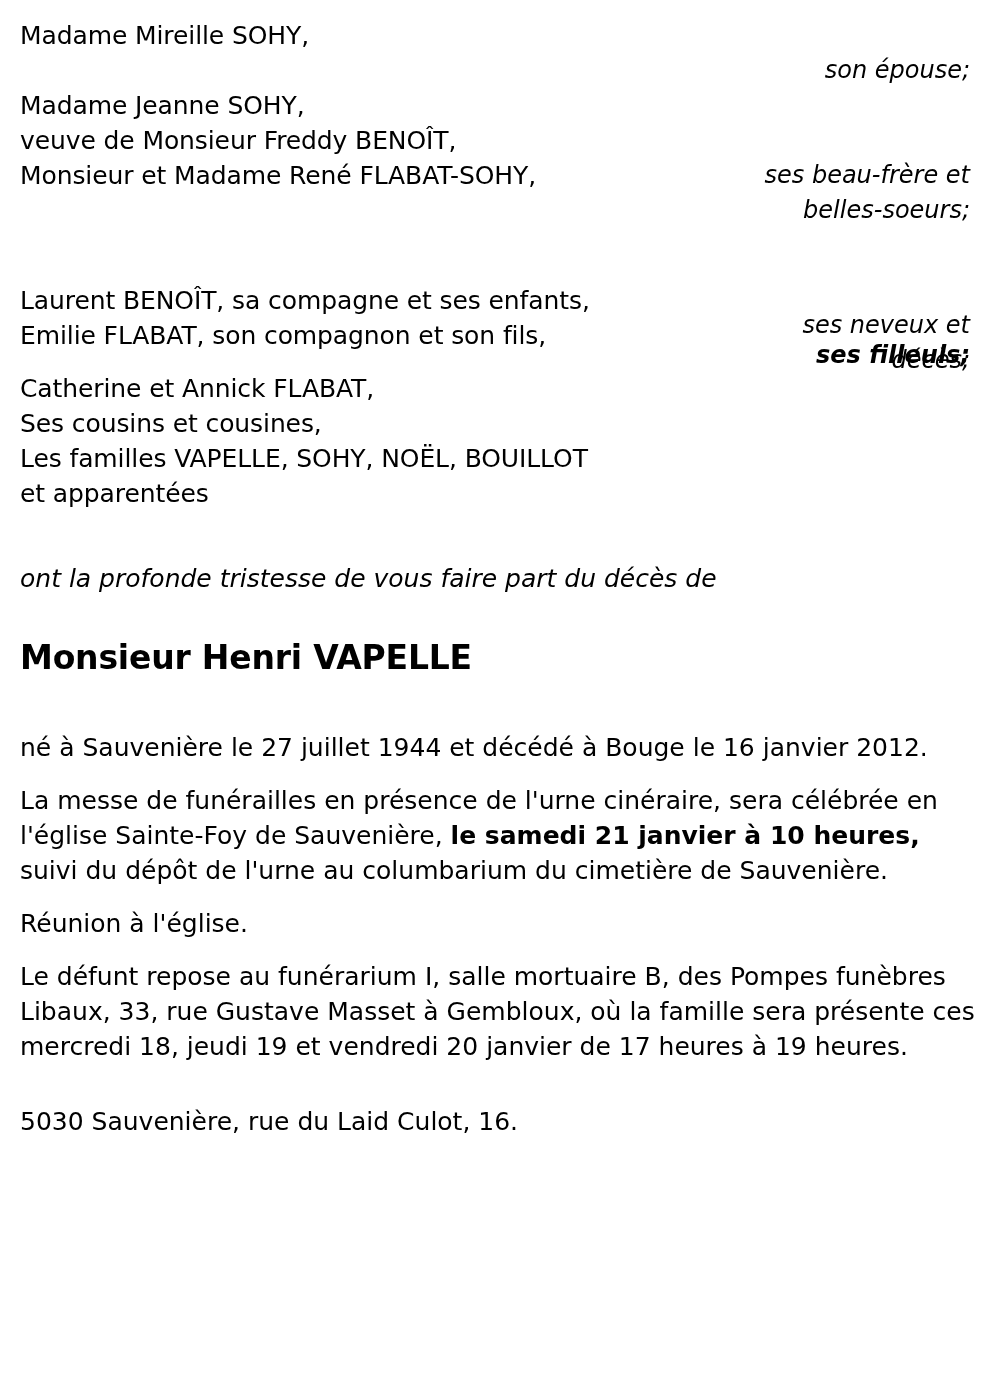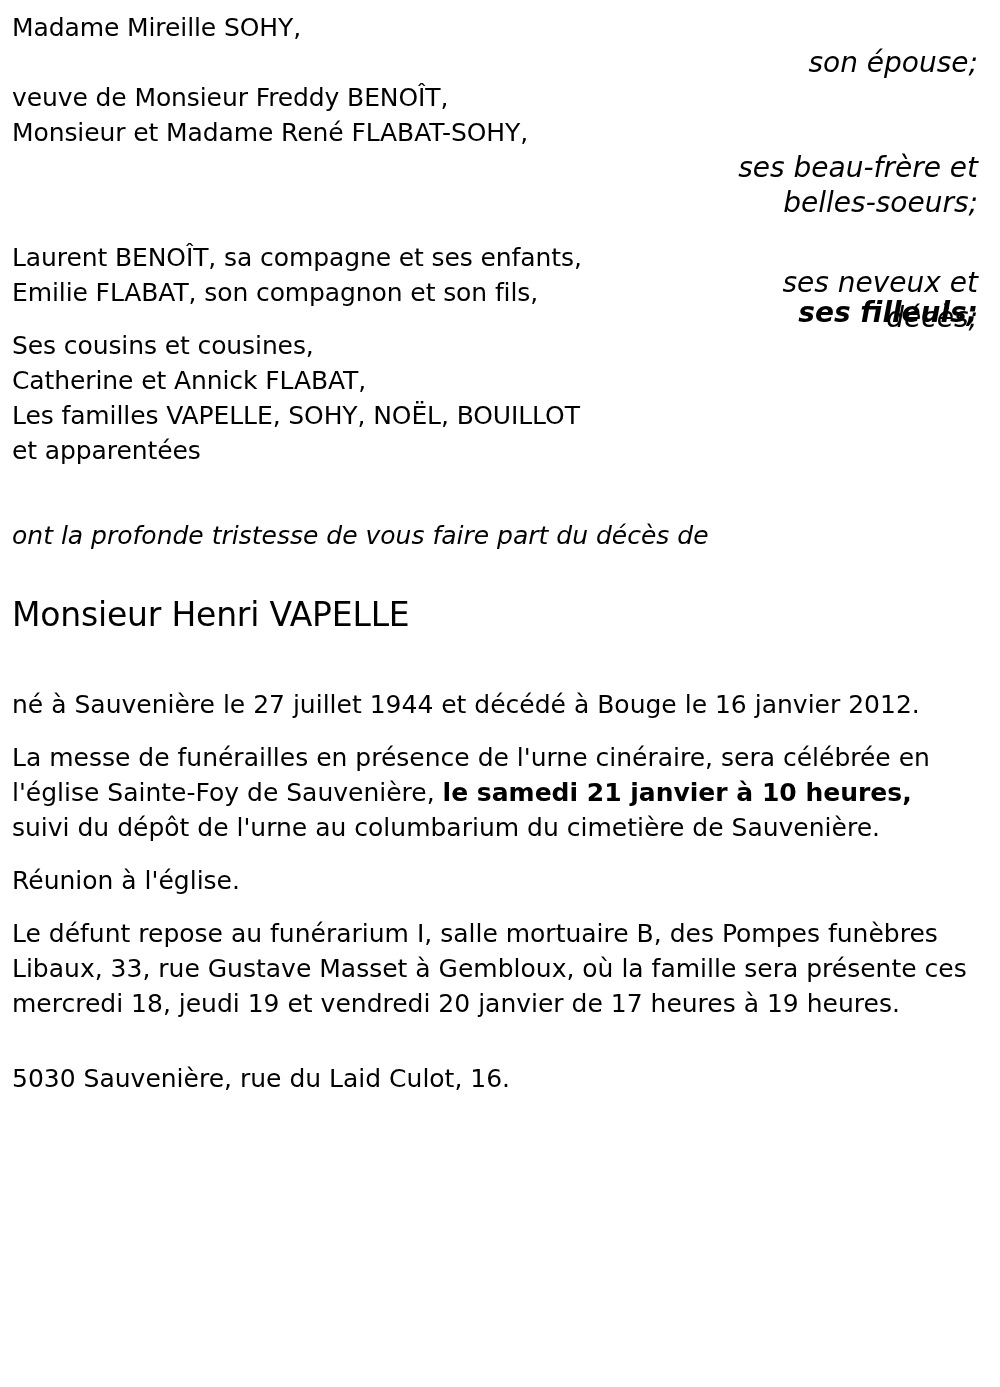--- a/index.html
+++ b/index.html
@@ -11,21 +11,21 @@
     width: 1000px;
     height: 1387px;
     font-family: "DejaVu Sans", "Liberation Sans", sans-serif;
     color: #000000;
     overflow: hidden;
   }
   .page {
     position: relative;
     width: 1000px;
     height: 1362px;
-    padding: 0;
+    padding: 8px;
     box-sizing: border-box;
   }
 
   
   .family-block {
     position: relative;
     padding: 10px 12px 0 12px;
   }
   .fam-group {
     position: relative;
@@ -37,21 +37,21 @@
     font-size: 25px;
     line-height: 35px;
     white-space: nowrap;
     letter-spacing: -0.1px;
   }
   .relation {
     position: absolute;
     right: 10px;
     text-align: right;
     font-style: italic;
-    font-size: 28px;
+    font-size: 24px;
     line-height: 35px;
     width: 420px;
     white-space: pre-line;
   }
 
   .spacer-sm { height: 18px; }
   .spacer-md { height: 35px; }
   .spacer-lg { height: 45px; }
 
   
@@ -59,21 +59,21 @@
     font-size: 25px;
     line-height: 35px;
     padding: 0 12px;
     margin-top: 50px;
     font-style: italic;
   }
 
   
   .deceased-name {
     font-size: 33px;
-    font-weight: normal;
+    font-weight: bold;
     line-height: 40px;
     padding: 0 12px;
     margin-top: 42px;
     letter-spacing: -0.2px;
   }
 
   
   .body-section {
     padding: 0 12px;
     margin-top: 52px;
@@ -105,20 +105,21 @@
       <div class="fam-rows">
         <div class="fam-line">Madame Mireille SOHY,</div>
       </div>
       <div class="relation" style="top:35px;">son épouse;</div>
     </div>
 
     <div class="spacer-md"></div>
 
     <div class="fam-group">
       <div class="fam-rows">
+        <div class="fam-line">Madame Jeanne SOHY,</div>
         <div class="fam-line">veuve de Monsieur Freddy BENOÎT,</div>
         <div class="fam-line">Monsieur et Madame René FLABAT-SOHY,</div>
       </div>
       <div class="relation" style="top:70px;">ses beau-frère et
 belles-soeurs;</div>
     </div>
 
     <div class="spacer-lg"></div>
 
     <div class="fam-group">
@@ -133,22 +134,22 @@
         <div class="fam-line">Laurent BENOÎT, sa compagne et ses enfants,</div>
         <div class="fam-line">Emilie FLABAT, son compagnon et son fils,</div>
       </div>
       <div class="relation" style="top:55px;font-weight:bold;">ses filleuls;</div>
     </div>
 
     <div class="spacer-sm"></div>
 
     <div class="fam-group">
       <div class="fam-rows">
+        <div class="fam-line">Catherine et Annick FLABAT,</div>
         <div class="fam-line">Ses cousins et cousines,</div>
-        <div class="fam-line">Catherine et Annick FLABAT,</div>
         <div class="fam-line">Les familles VAPELLE, SOHY, NOËL, BOUILLOT</div>
         <div class="fam-line">et apparentées</div>
       </div>
     </div>
 
   </div>
 
   <div class="intro-line">ont la profonde tristesse de vous faire part du décès de</div>
 
   <div class="deceased-name">Monsieur Henri VAPELLE</div>

